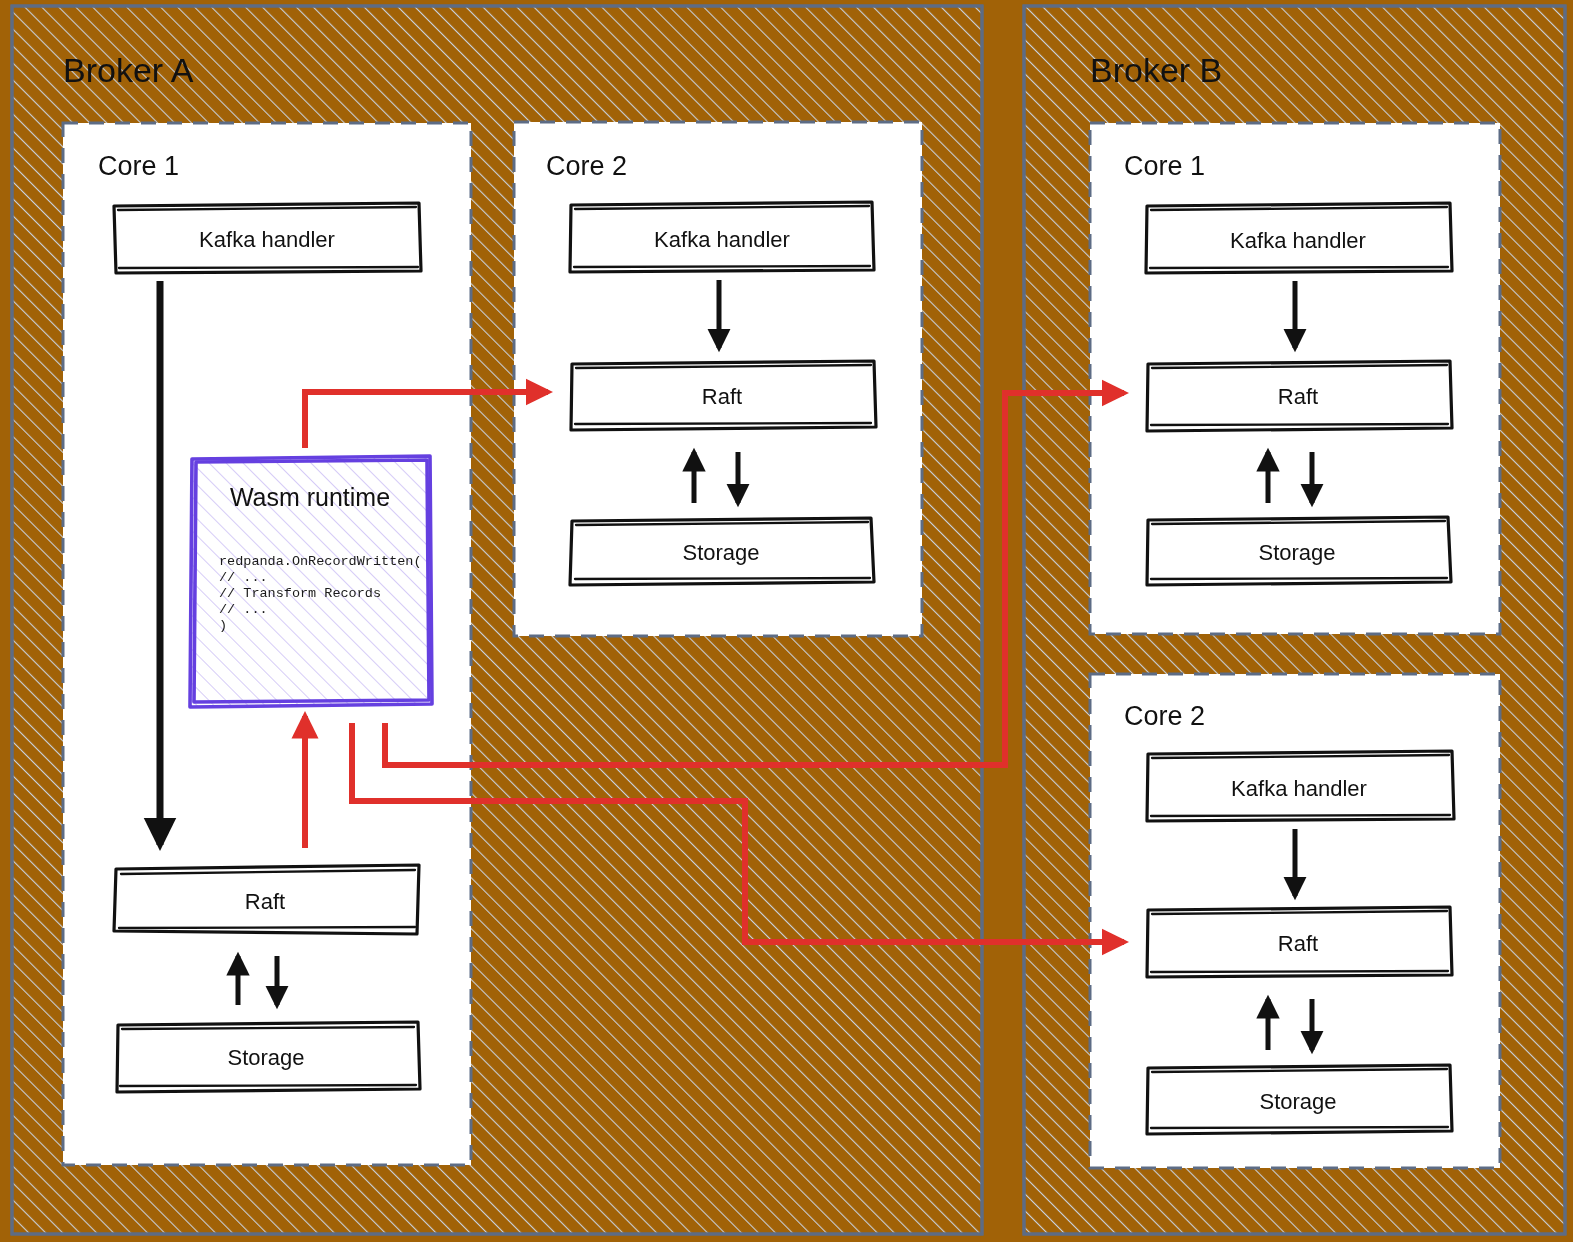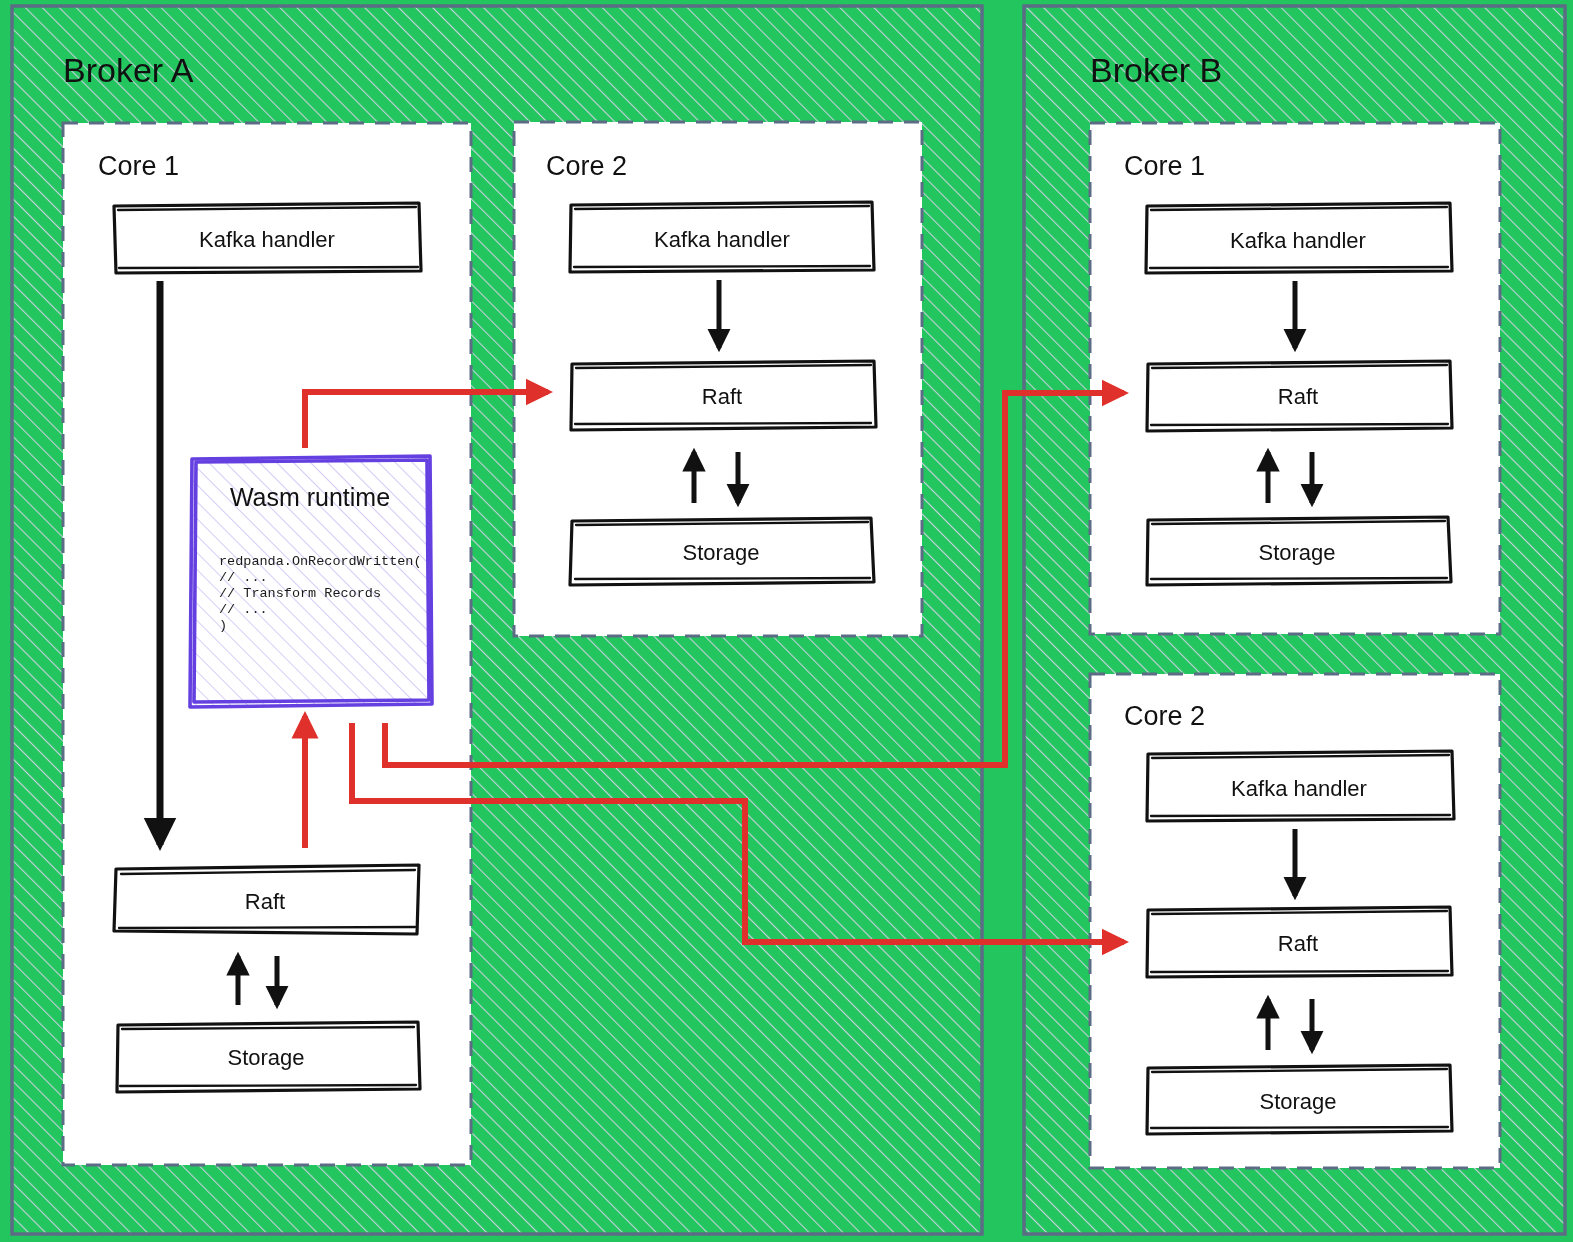--- a/index.html
+++ b/index.html
@@ -7,21 +7,21 @@
     padding: 0;
     background: #ffffff;
   }
   body {
     font-family: "Liberation Sans", sans-serif;
   }
   #stage {
     position: relative;
     width: 1573px;
     height: 1242px;
-    background: #22c55e;
+    background: #a16207;
     overflow: hidden;
     text-align: center;
   }
   svg#canvas {
     position: absolute;
     left: 0;
     top: 0;
     width: 1573px;
     height: 1242px;
   }

